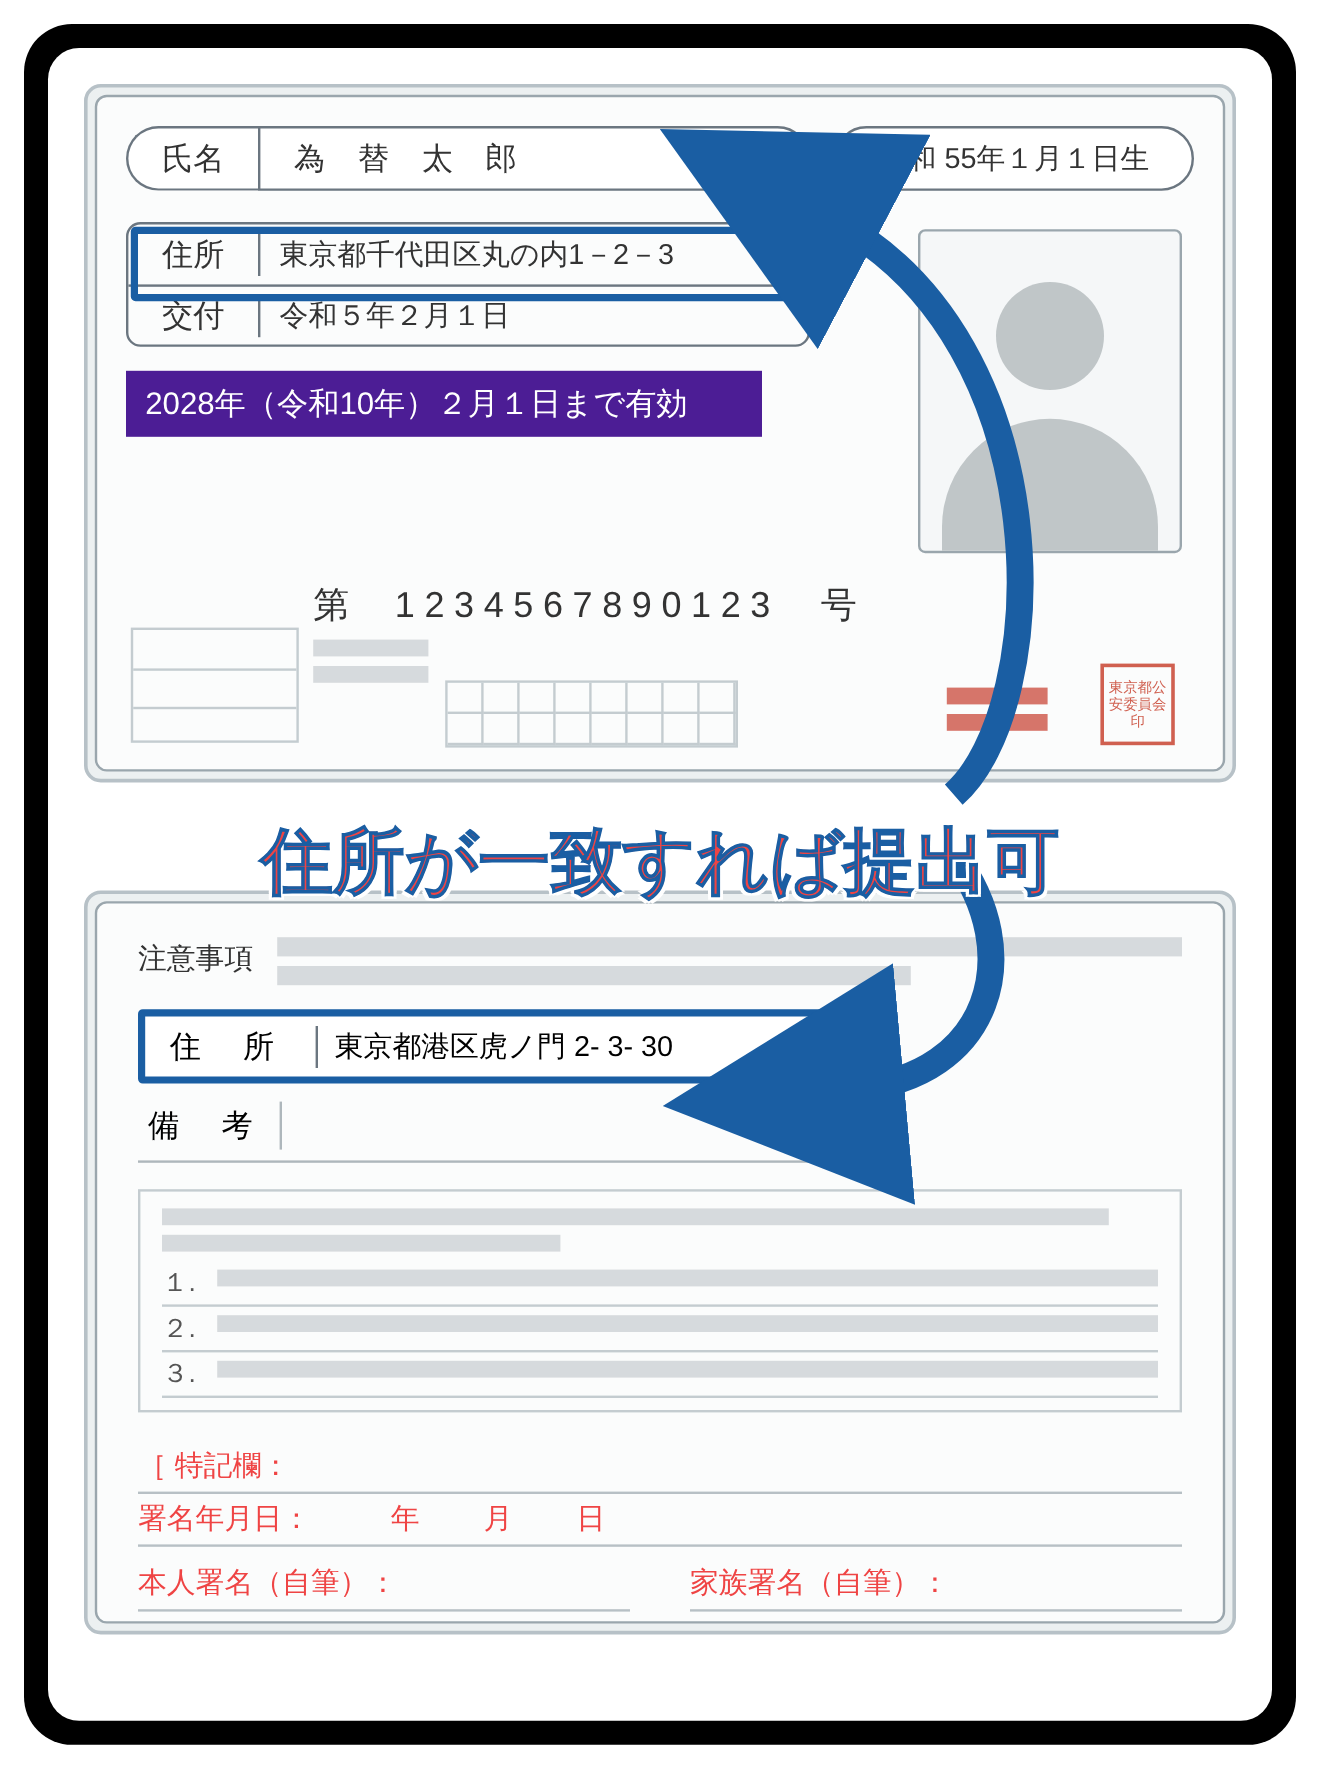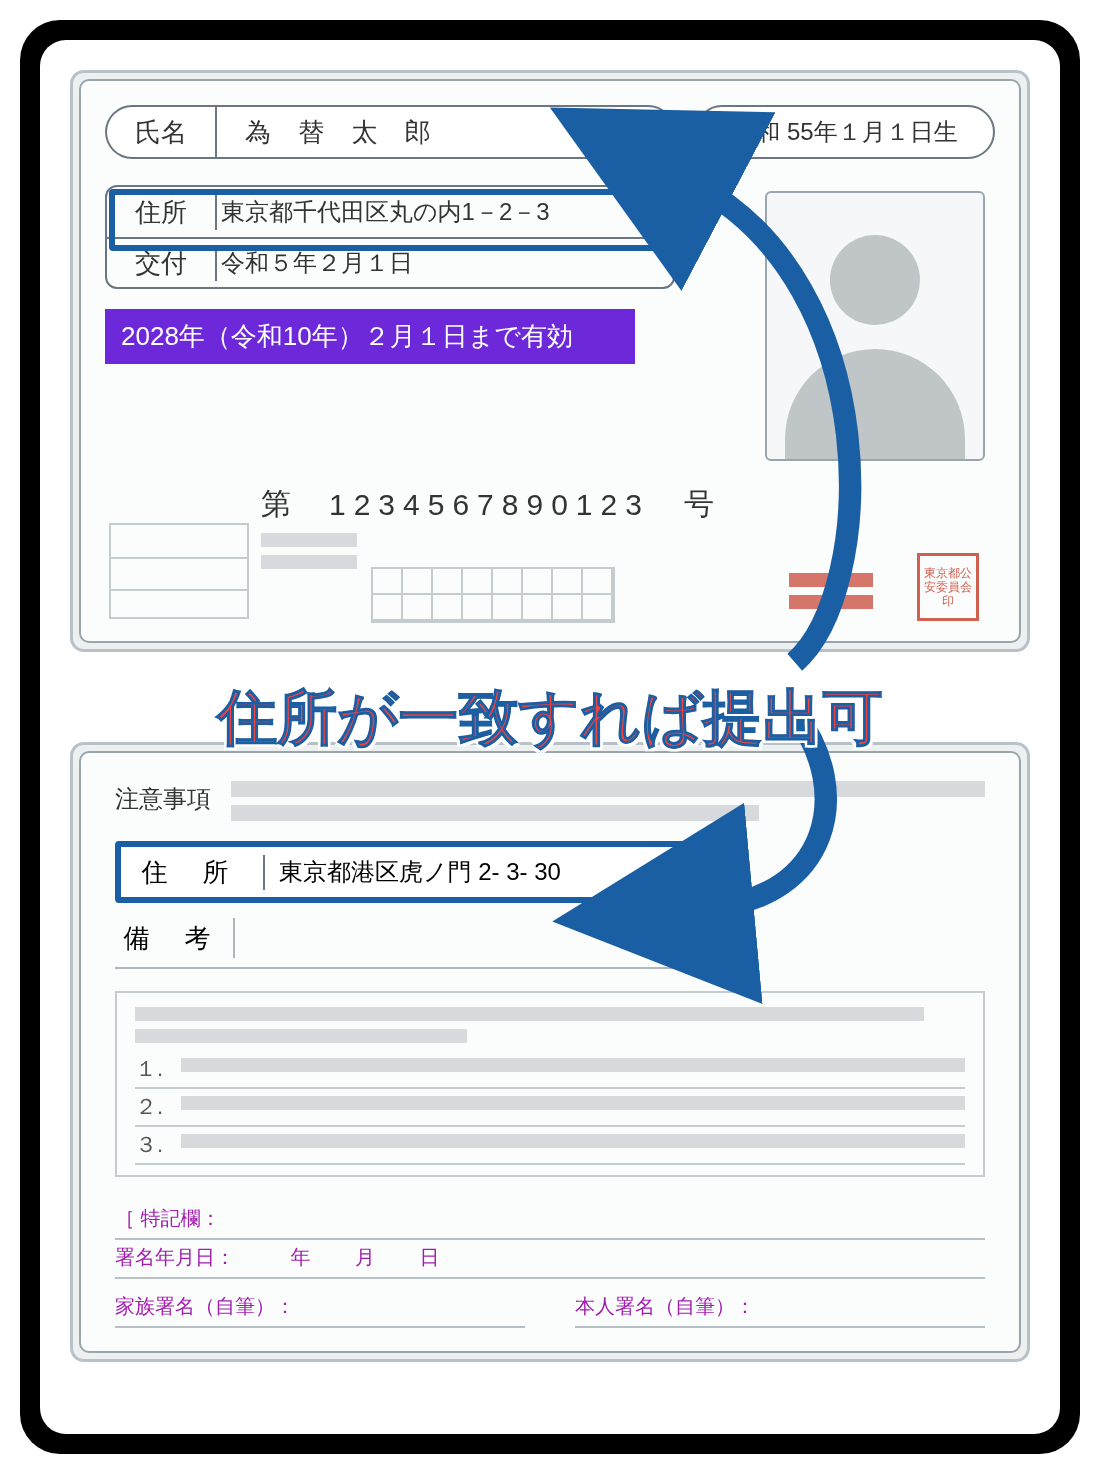--- a/index.html
+++ b/index.html
@@ -79,34 +79,34 @@
   .addr-row + .addr-row { border-top: 2px solid #6b7680; }
   .addr-label {
     width: 110px;
     text-align: center;
     font-size: 26px;
     border-right: 2px solid #6b7680;
     color: #333;
   }
   .addr-value {
     flex: 1;
-    padding-left: 4px;
+    padding-left: 16px;
     font-size: 24px;
     color: #333;
   }
   .addr-highlight {
     position: absolute;
     border: 6px solid #1a5ea3;
     border-radius: 4px;
     pointer-events: none;
   }
   .front .addr-highlight { left: 28px; top: 108px; width: 582px; height: 62px; }
   .valid-bar {
     margin-top: 20px;
-    background: #6d28d9;
+    background: #4c1d95;
     color: #fff;
     font-size: 26px;
     padding: 10px 16px;
     width: 530px;
   }
   
   .photo-box {
     position: absolute;
     right: 34px;
     top: 110px;
@@ -277,22 +277,22 @@
     display: flex;
     align-items: center;
     gap: 12px;
     border-bottom: 2px solid #c4ccd0;
     height: 38px;
   }
   .b-list-row .num { width: 34px; font-size: 22px; color: #555; }
   .b-list-row .bar { flex: 1; height: 14px; background: #d6dadd; }
   .b-footer {
     margin-top: 24px;
-    font-size: 20px;
-    color: #a21caf;
+    font-size: 24px;
+    color: #ef4444;
   }
   .b-footer .line {
     border-bottom: 2px solid #b7c0c5;
     padding: 4px 0 6px 0;
   }
   .b-footer .sig-row {
     display: flex;
     gap: 50px;
     margin-top: 10px;
   }
@@ -424,22 +424,22 @@
           <div class="line">
             <span>署名年月日：</span>
             &nbsp;&nbsp;&nbsp;&nbsp;&nbsp;&nbsp;&nbsp;&nbsp;
             <span>年</span>
             &nbsp;&nbsp;&nbsp;&nbsp;&nbsp;&nbsp;
             <span>月</span>
             &nbsp;&nbsp;&nbsp;&nbsp;&nbsp;&nbsp;
             <span>日</span>
           </div>
           <div class="sig-row">
+            <div class="sig">本人署名（自筆）：</div>
             <div class="sig">家族署名（自筆）：</div>
-            <div class="sig">本人署名（自筆）：</div>
           </div>
         </div>
       </div>
     </div>
 
     <svg class="arrows" viewBox="0 0 1000 1394">
       <defs>
         <marker id="ah" viewBox="0 0 10 10" refX="2" refY="5" markerWidth="9" markerHeight="9" orient="auto-start-reverse">
           <path d="M 0 0 L 10 5 L 0 10 z" fill="#1a5ea3"></path>
         </marker>

